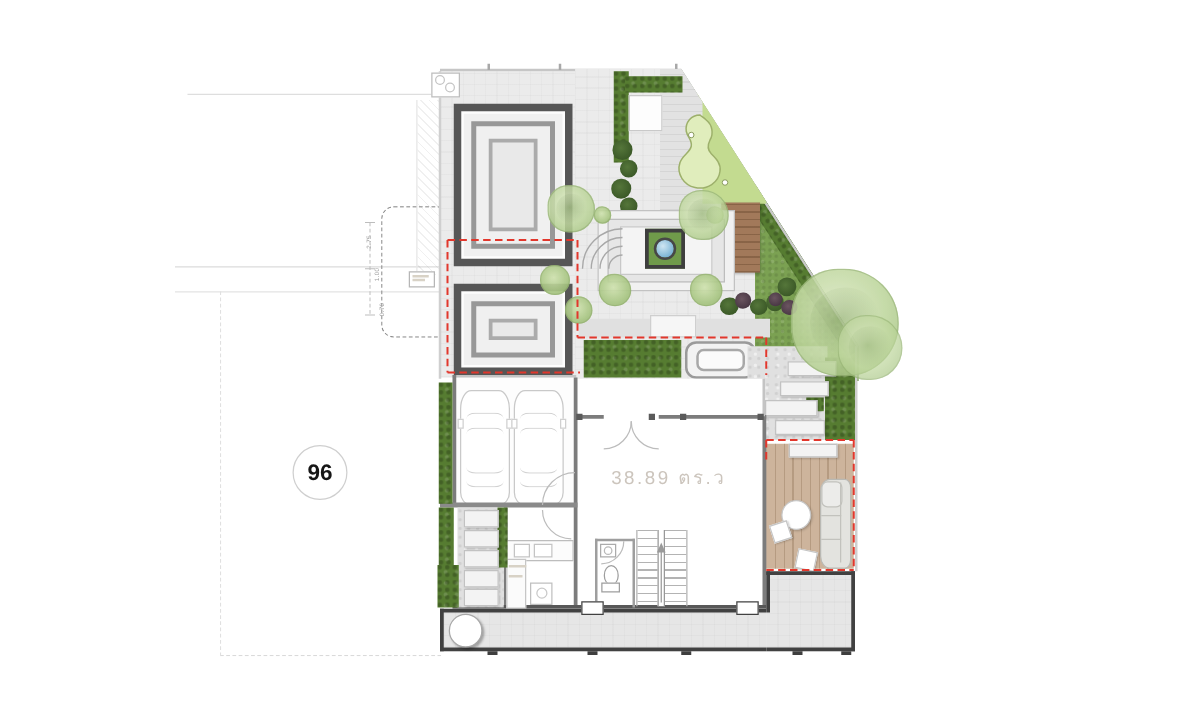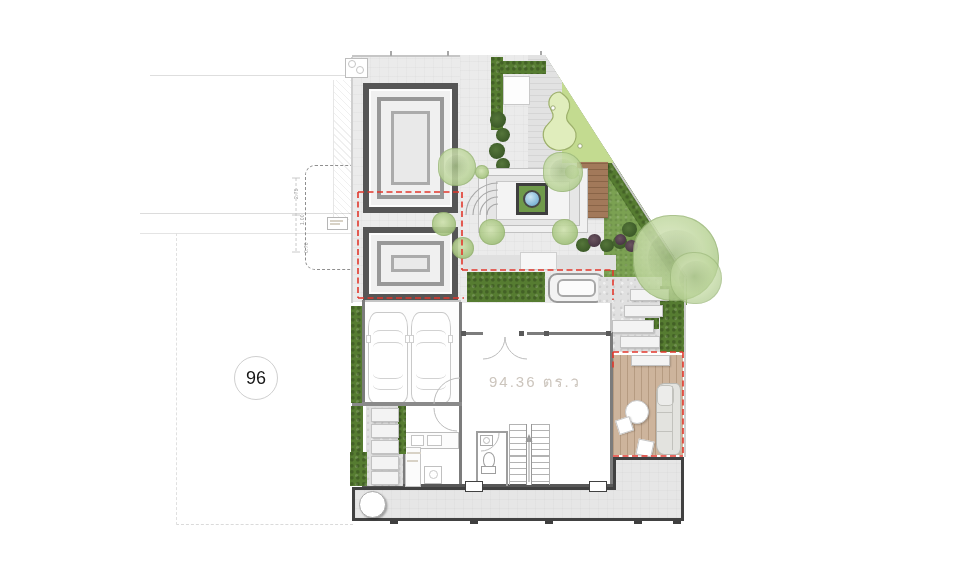--- a/index.html
+++ b/index.html
@@ -52,21 +52,21 @@
 </style>
 </head>
 <body>
 
 <div id="stage">
 
   <div class="abs" style="left:150px;top:75px;width:202px;height:1px;background:#dedede;"></div>
   <div class="abs" style="left:140px;top:213px;width:212px;height:1px;background:#dcdcdc;"></div>
   <div class="abs" style="left:140px;top:233px;width:212px;height:1px;background:#e4e4e4;"></div>
   <div class="abs" style="left:176px;top:233px;width:176px;height:291px;border-left:1px dashed #e0e0e0;border-bottom:1px dashed #dadada;"></div>
-  <div class="abs" style="left:234px;top:356px;width:42px;height:42px;border:1.5px solid #cfcfcf;border-radius:50%;background:#fff;display:flex;align-items:center;justify-content:center;">
+  <div class="abs" style="left:234px;top:356px;width:42px;height:42px;border:1.5px solid #cfcfcf;border-radius:50%;background:#fff;display:flex;align-items:center;justify-content:center;font-weight:bold;">
     <span class="lotnum">96</span>
   </div>
 
   <div class="abs" style="left:333px;top:80px;width:18px;height:140px;background:repeating-linear-gradient(45deg,rgba(0,0,0,.06) 0 1px,transparent 1px 5px);border-left:1px solid #e6e6e6;"></div>
   <div class="abs" style="left:305px;top:165px;width:53px;height:103px;border:1.5px dashed #8f8f8f;border-radius:10px;"></div>
   <div class="abs" style="left:327px;top:217px;width:19px;height:11px;border:1px solid #b6b6b6;background:#fff;"></div>
   <div class="abs microtag" style="left:330px;top:220px;width:13px;"></div>
   <div class="abs microtag" style="left:330px;top:223px;width:10px;"></div>
   <div class="abs dimtxt" style="left:288px;top:188px;width:16px;">2.75</div>
   <div class="abs dimtxt" style="left:294px;top:214px;width:16px;">1.00</div>
@@ -192,21 +192,21 @@
   <div class="abs wall" style="left:527px;top:332px;width:86px;height:2.5px;"></div>
   <div class="abs wall" style="left:610px;top:333px;width:2.5px;height:153px;"></div>
   <div class="abs" style="left:362px;top:484px;width:251px;height:3px;background:#585858;"></div>
   <div class="abs wallL" style="left:610px;top:303px;width:1.5px;height:30px;"></div>
 
   <div class="abs" style="left:461px;top:331px;width:5px;height:5px;background:#5a5a5a;"></div>
   <div class="abs" style="left:519px;top:331px;width:5px;height:5px;background:#5a5a5a;"></div>
   <div class="abs" style="left:544px;top:331px;width:5px;height:5px;background:#5a5a5a;"></div>
   <div class="abs" style="left:606px;top:331px;width:5px;height:5px;background:#5a5a5a;"></div>
 
-  <div class="abs arealbl" style="left:455px;top:370px;width:160px;">94.36 ตร.ว</div>
+  <div class="abs arealbl" style="left:455px;top:370px;width:160px;">38.89 ตร.ว</div>
 
   <div class="abs wall" style="left:476px;top:431px;width:32px;height:2px;background:#9e9e9e;"></div>
   <div class="abs wall" style="left:476px;top:431px;width:2px;height:55px;background:#9e9e9e;"></div>
   <div class="abs wall" style="left:506px;top:431px;width:2px;height:55px;background:#9e9e9e;"></div>
   <div class="abs" style="left:480px;top:435px;width:11px;height:9px;border:1px solid #ababab;background:#fff;"></div>
   <div class="abs" style="left:483px;top:437px;width:5px;height:5px;border:1px solid #b9b9b9;border-radius:50%;"></div>
   <div class="abs" style="left:483px;top:452px;width:10px;height:14px;border:1.2px solid #9e9e9e;border-radius:50% 50% 45% 45%;background:#fff;"></div>
   <div class="abs" style="left:481px;top:466px;width:13px;height:6px;border:1.2px solid #9e9e9e;background:#fff;"></div>
 
   <div class="abs" style="left:509px;top:424px;width:39px;height:61px;border-left:1px solid #b3b3b3;border-right:1px solid #b3b3b3;background:repeating-linear-gradient(180deg,#b3b3b3 0 1px,transparent 1px 6.3px);"></div>

